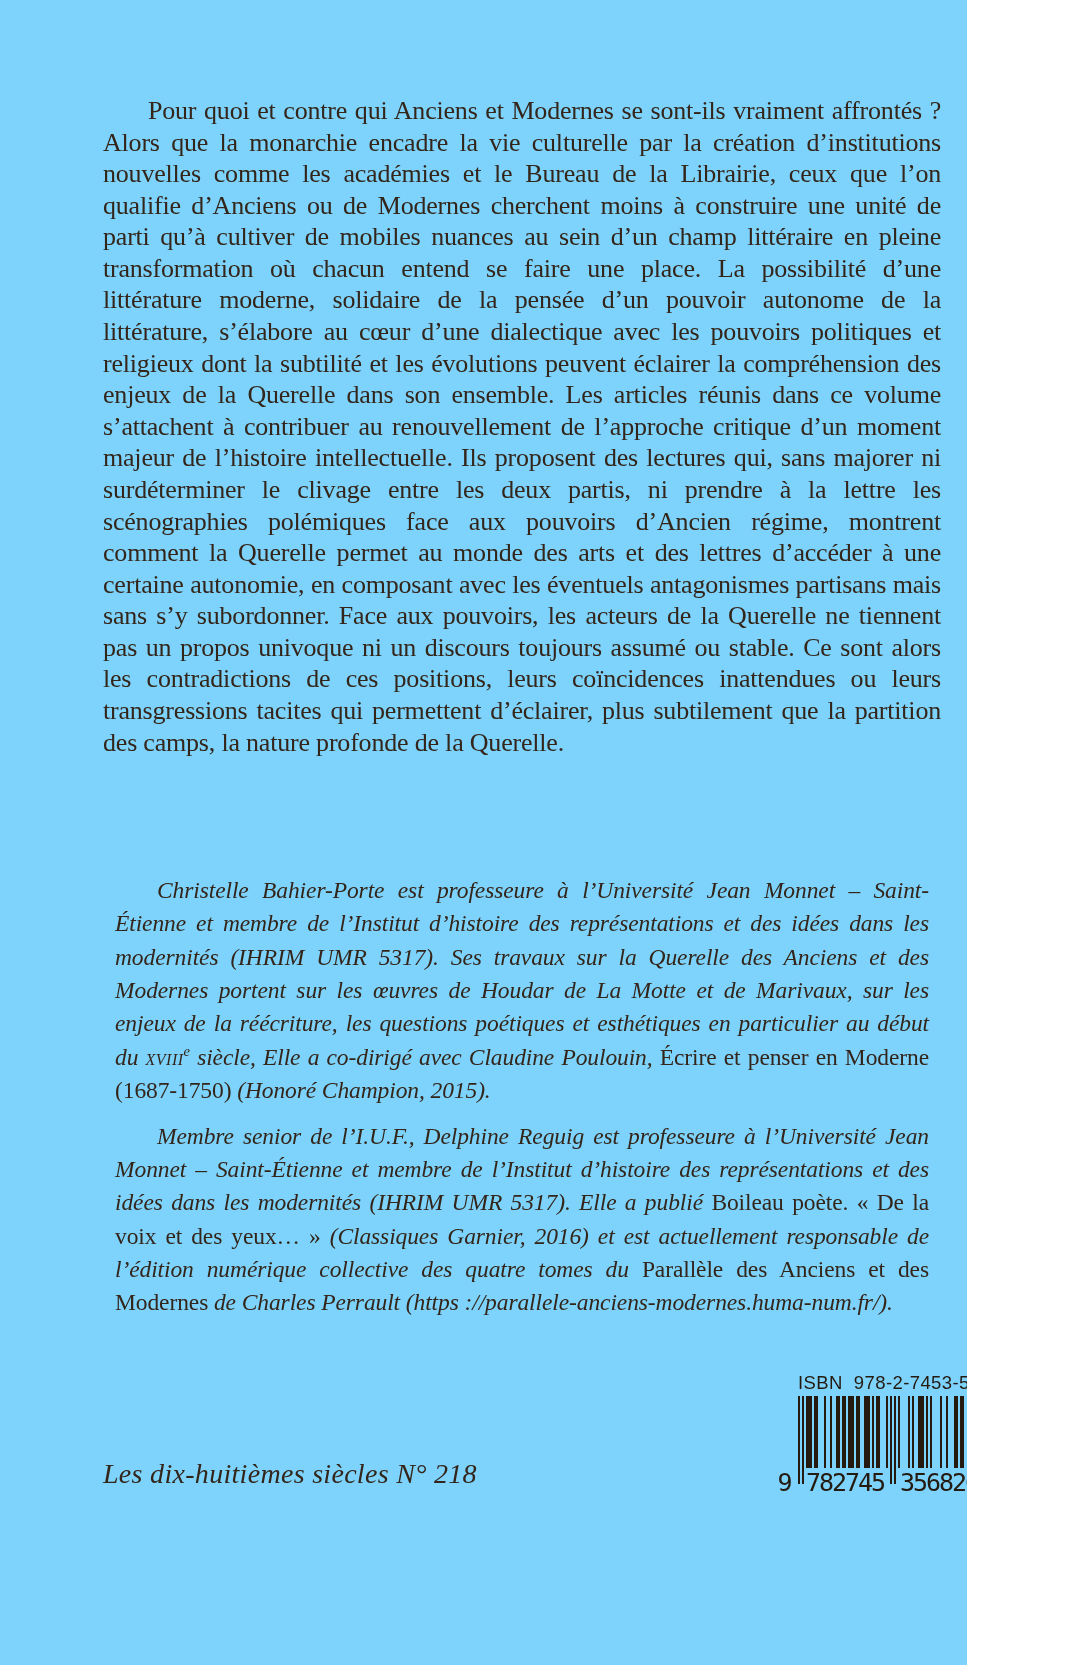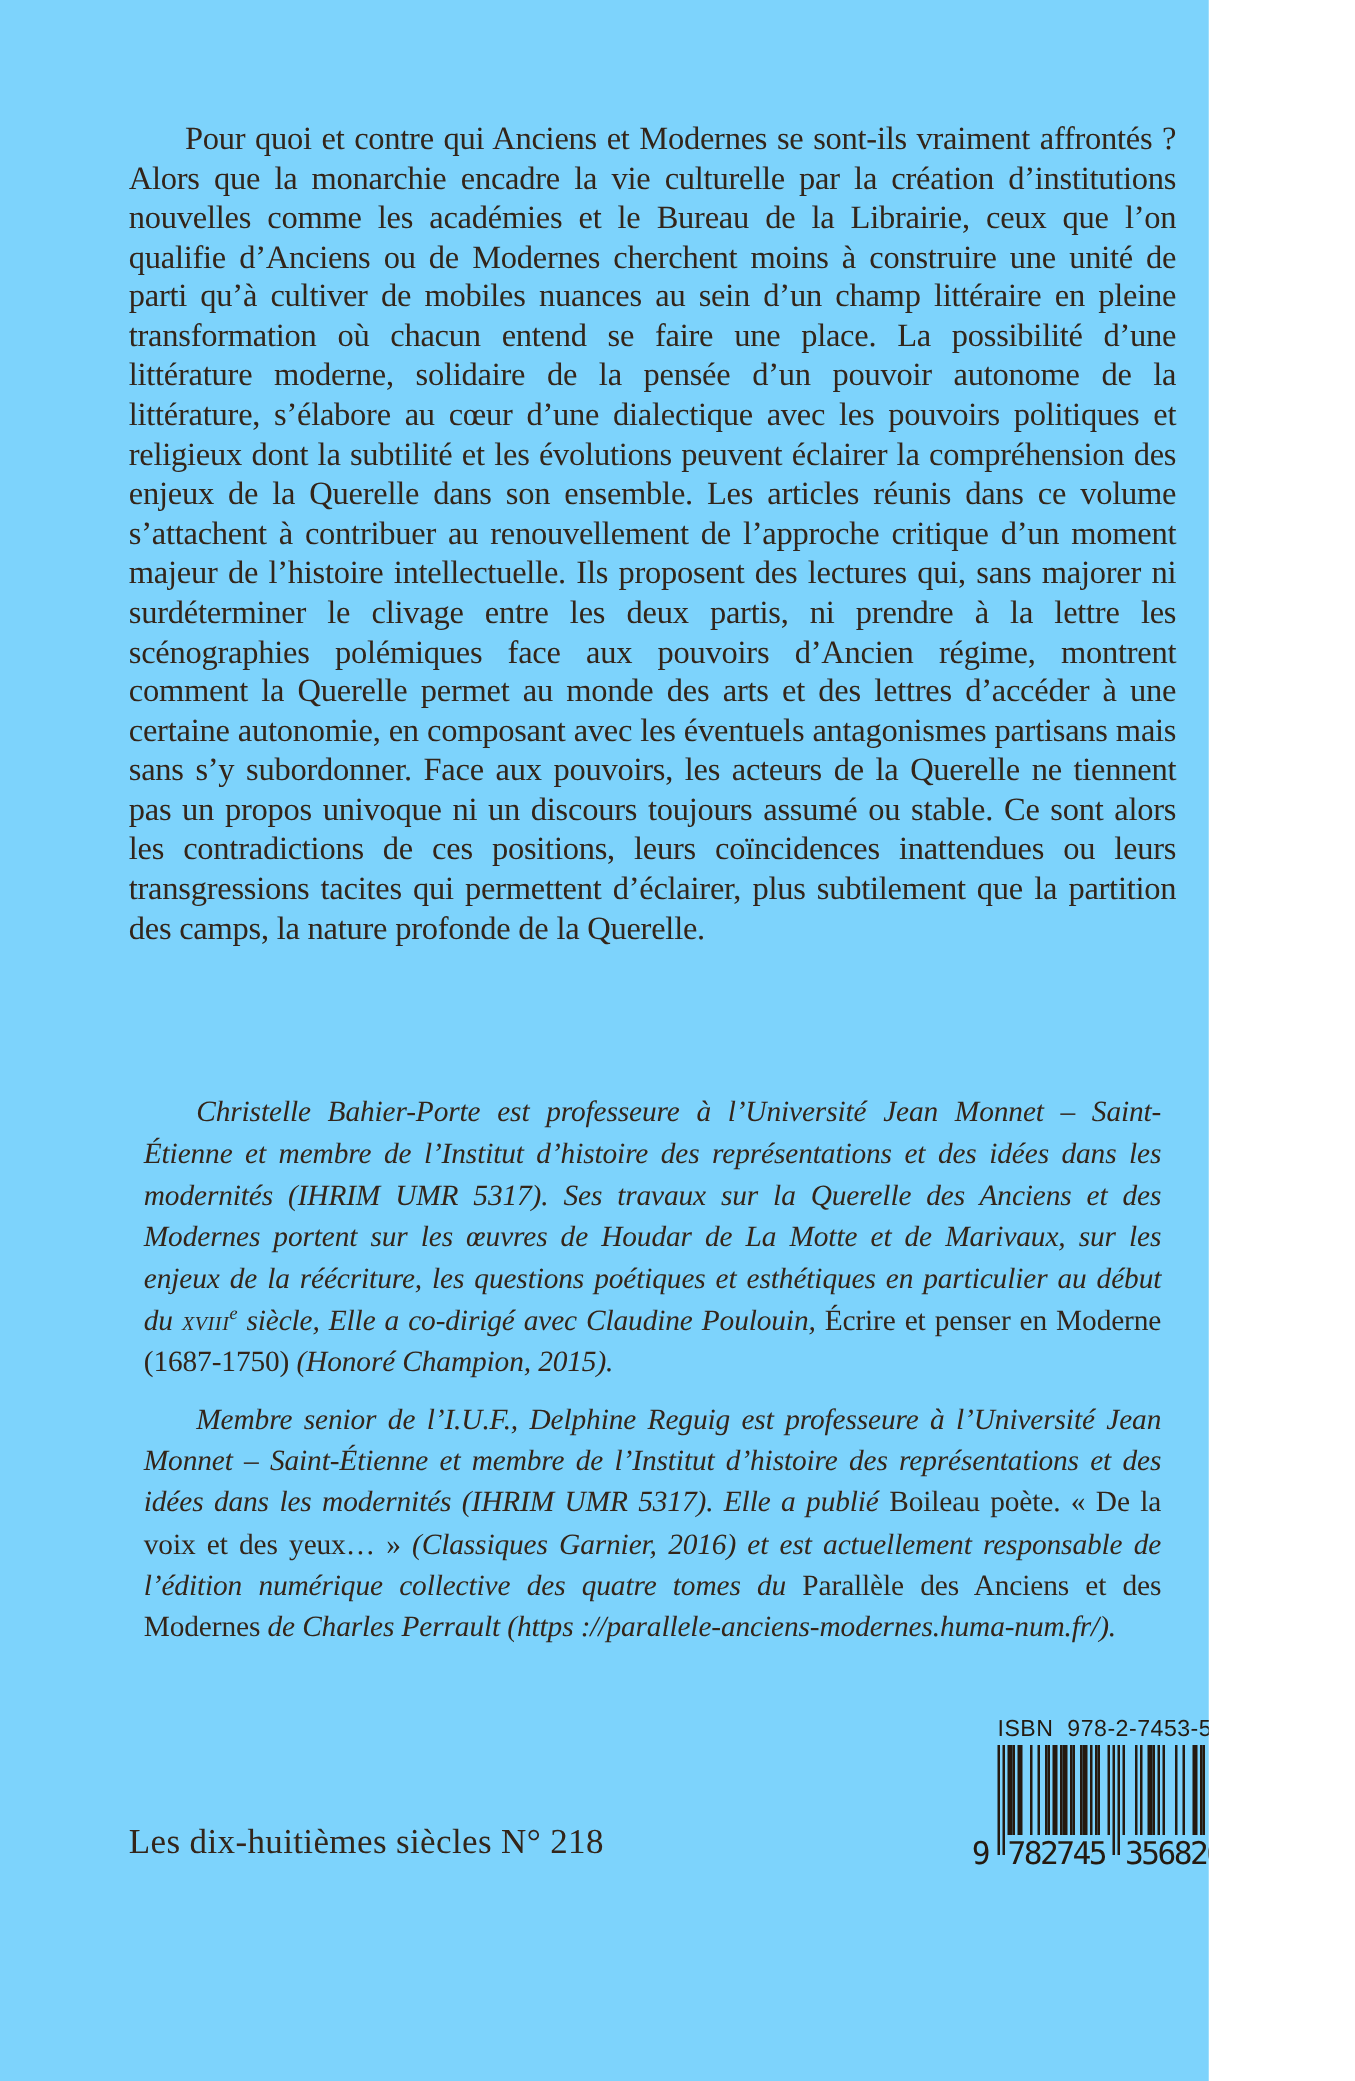--- a/index.html
+++ b/index.html
@@ -34,20 +34,21 @@
   }
   .bios p{margin:12px; text-indent:42px;}
   .seg-i{font-style:italic;}
   .seg-r{font-style:normal;}
   .seg-i-sc{font-style:italic; font-variant:small-caps; letter-spacing:0.5px;}
   .seg-i-sup{font-style:italic; vertical-align:super; font-size:0.62em; line-height:0;}
   .collection{
     position:absolute;
     left:103px; top:1458px;
     font-size:28px;
+    font-style:italic;
     letter-spacing:0.3px;
   }
   .isbn-block{
     position:absolute;
     left:772px; top:1372px;
     width:220px;
   }
   .isbn-label{
     margin-left:26px;
     width:194px;

